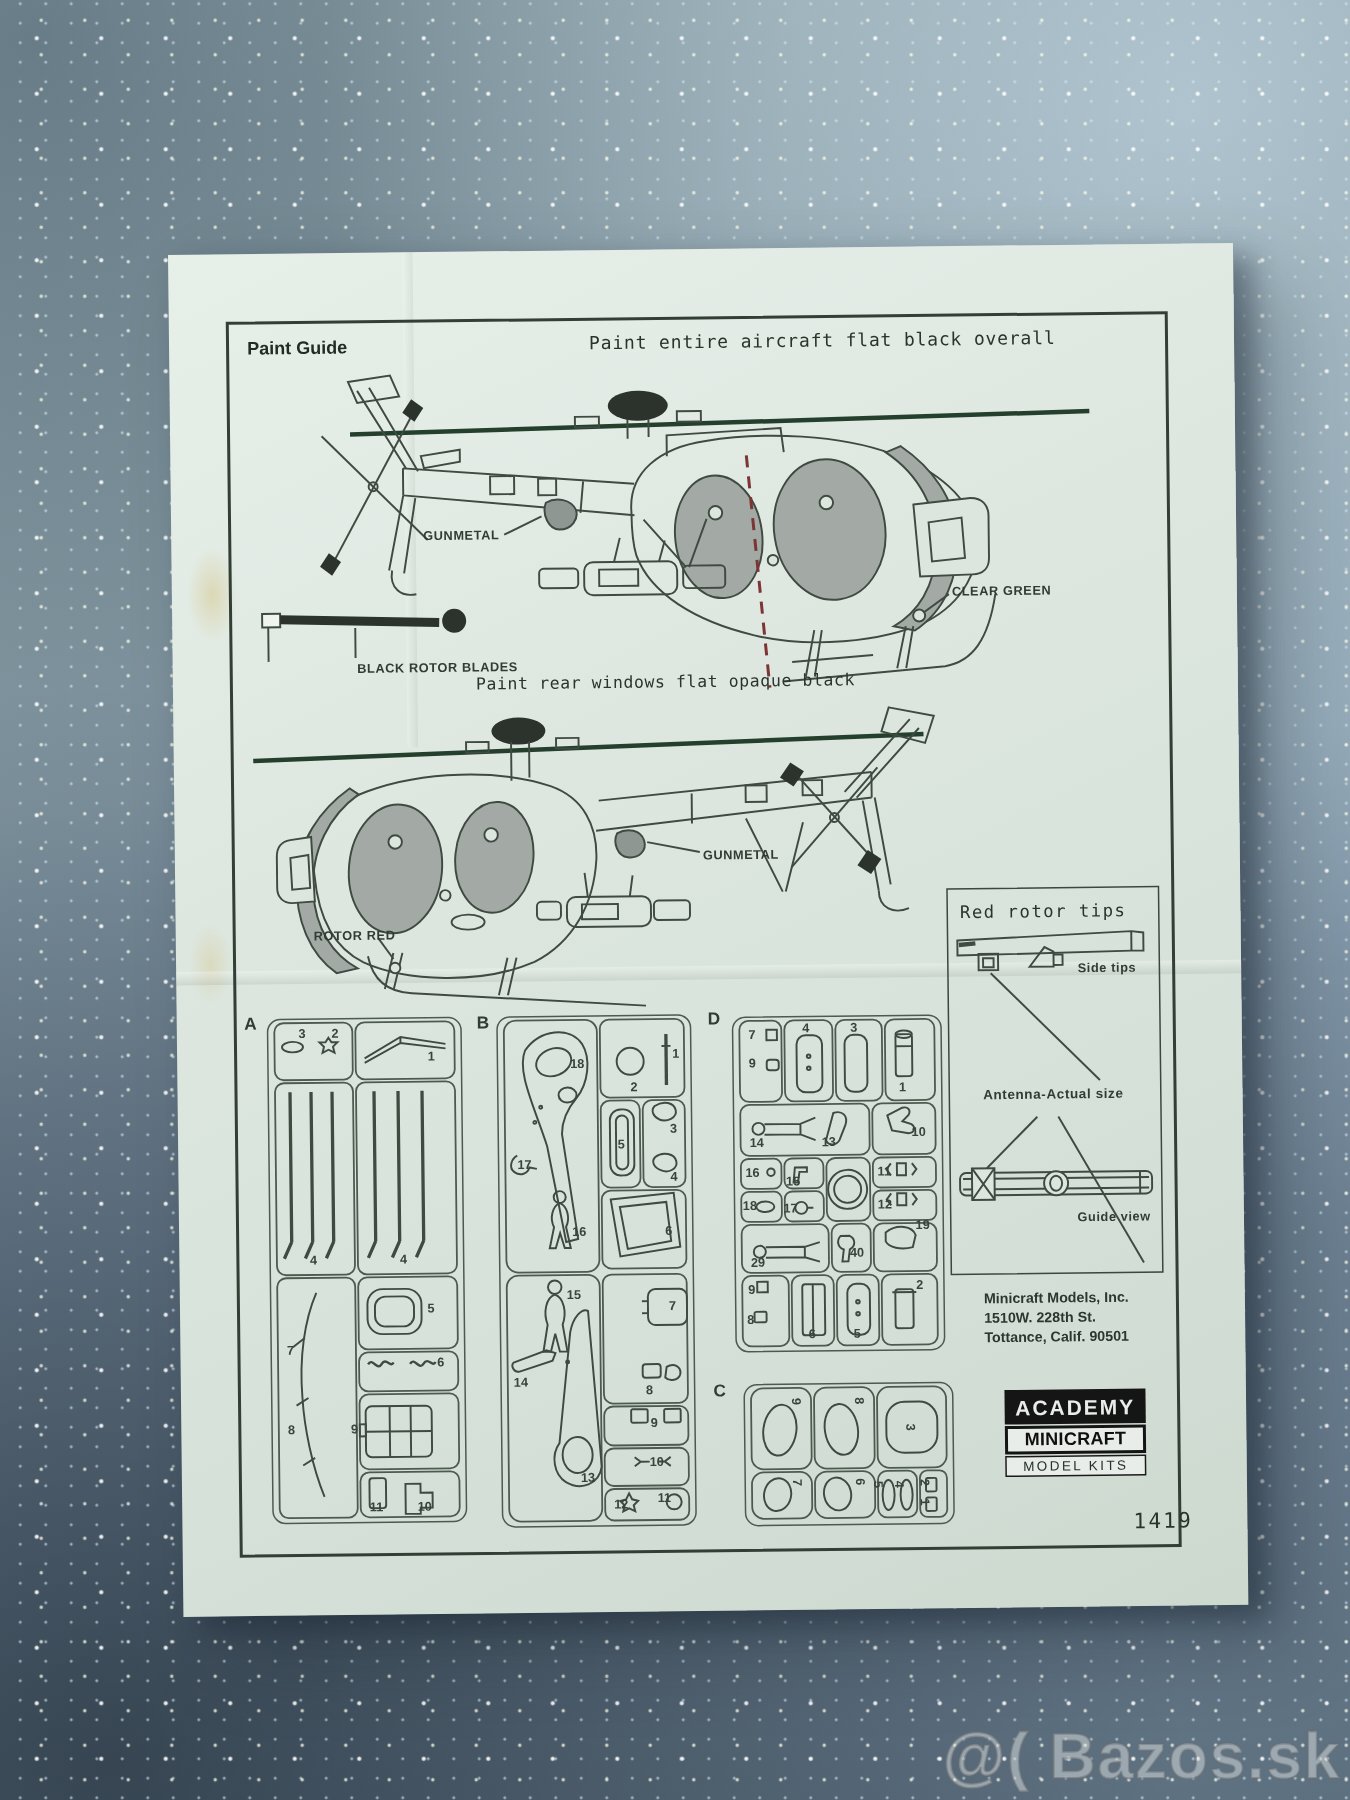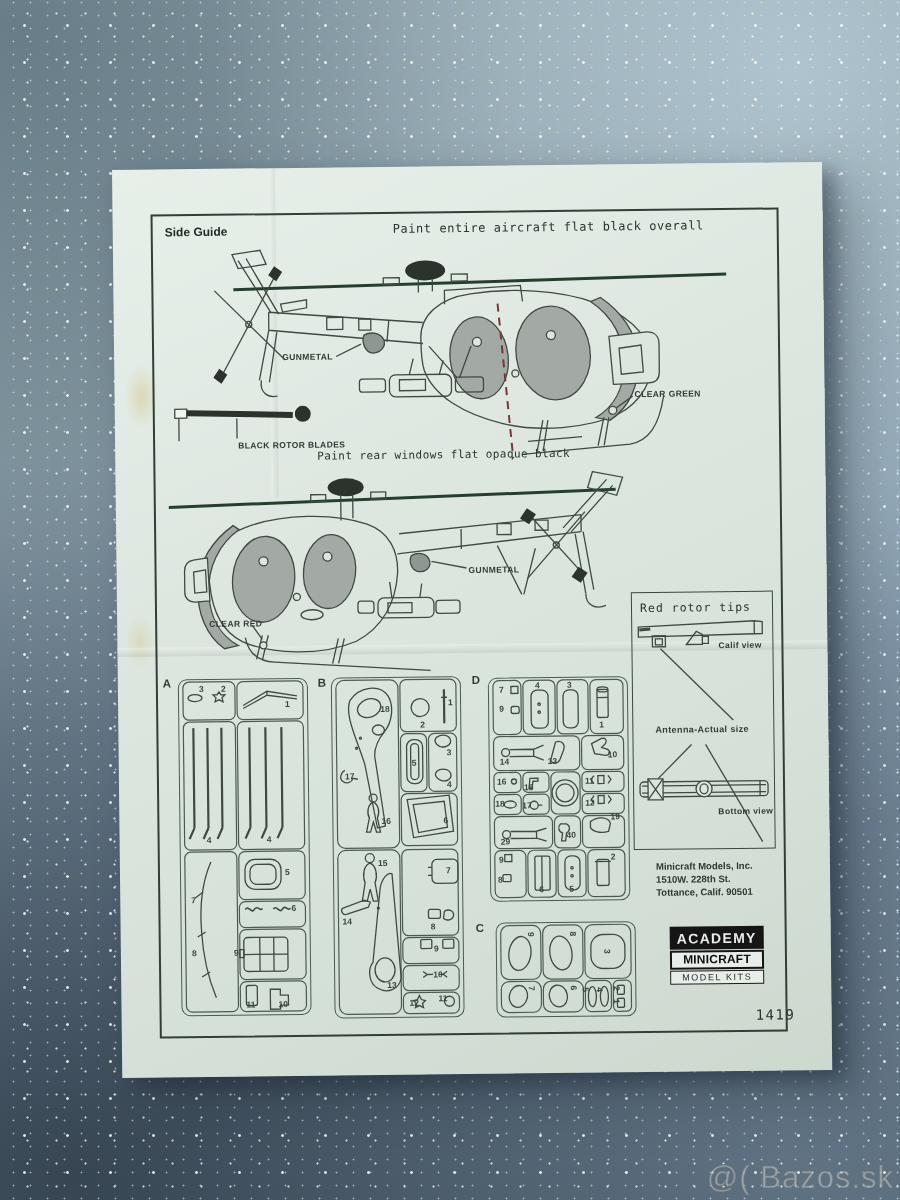--- a/index.html
+++ b/index.html
@@ -48,38 +48,38 @@
   .rbox{position:absolute;left:514px;top:428px;width:140px;height:256px;border:1.5px solid #3c473e;}
   .addr{font-size:9.5px;font-weight:bold;color:#2d372f;line-height:13px;}
   .logo{position:absolute;left:549px;top:763px;width:94px;}
   .logo1{background:#151515;color:#e9ede9;font-size:14px;font-weight:bold;letter-spacing:1.3px;
     text-align:center;height:23px;line-height:24px;}
   .logo2{border:2.5px solid #141414;background:#e9ede9;color:#101010;font-size:12px;font-weight:bold;
     letter-spacing:.2px;text-align:center;height:15px;line-height:15px;margin-top:1px;}
   .logo3{border:1.5px solid #1a1a1a;background:#e9ede9;color:#26302a;font-size:9px;letter-spacing:1.6px;
     text-align:center;height:12px;line-height:12px;margin-top:1px;}
   .kitno{font-size:14px;letter-spacing:1.5px;color:#2a342c;}
-  .watermark{position:absolute;right:6px;bottom:4px;font-size:31px;font-weight:normal;
+  .watermark{position:absolute;right:6px;bottom:4px;font-size:43px;font-weight:bold;
     color:rgba(226,229,229,.48);-webkit-text-stroke:1.5px rgba(105,110,112,.5);letter-spacing:1px;}
   svg .ln{stroke:#3f4a41;stroke-width:1.3;fill:none;}
   svg .cell{stroke:#4d5a4f;stroke-width:1.2;fill:none;}
 </style>
 </head>
 <body>
 
 <div class="sparkle"></div>
 
 <div class="paper">
   <div class="stain" style="left:10px;top:195px;width:34px;height:64px;background:radial-gradient(ellipse,rgba(214,200,142,.55),transparent 70%);"></div>
   <div class="stain" style="left:8px;top:445px;width:30px;height:56px;background:radial-gradient(ellipse,rgba(214,202,150,.45),transparent 70%);"></div>
   <div class="crease-h"></div>
   <div class="crease-v"></div>
   <div class="pborder"></div>
 
-  <span class="t title" style="left:52px;top:56px;">Side Guide</span>
+  <span class="t title" style="left:52px;top:56px;">Paint Guide</span>
   <span class="t mono hdr" style="left:280px;top:55px;">Paint entire aircraft flat black overall</span>
 
   <svg style="position:absolute;left:95px;top:80px;" width="530" height="215" viewBox="0 0 530 215">
     <g class="ln">
       <line x1="25" y1="41" x2="518" y2="31" stroke="#24402d" stroke-width="3"></line>
       <rect x="175" y="31" width="16" height="7"></rect>
         <rect x="243" y="28" width="16" height="7"></rect>
       <ellipse cx="217" cy="24" rx="20" ry="10" fill="#2b332c" stroke="none"></ellipse>
       <path d="M210,33 L210,46 M224,33 L224,45"></path>
       <path d="M236,58 L236,44 L312,40 L314,56"></path>
@@ -175,56 +175,56 @@
       <path d="M230,126 L228,110 M258,126 L260,112"></path>
       <ellipse cx="150" cy="142" rx="11" ry="5"></ellipse>
       <path d="M100,162 L94,186 M106,162 L100,186 M176,166 L170,191 M182,166 L176,191"></path>
       <path d="M268,199 L112,189 C96,188 86,180 83,164"></path>
       <circle cx="101" cy="172" r="3.5" fill="#dce6de"></circle>
       <path d="M305,97 L270,90"></path>
       <path d="M90,152 L100,166"></path>
     </g>
   </svg>
   <span class="t lbl" style="left:352px;top:399px;">GUNMETAL</span>
-  <span class="t lbl" style="left:92px;top:450px;">CLEAR RED</span>
+  <span class="t lbl" style="left:92px;top:450px;">ROTOR RED</span>
 
   <div class="rbox">
     <span class="t mono" style="left:8px;top:8px;font-size:11.5px;letter-spacing:1px;color:#2a342c;">Red rotor tips</span>
     <svg style="position:absolute;left:4px;top:24px;" width="132" height="60" viewBox="0 0 132 60">
       <g class="ln">
         <path d="M2,10 L118,5 L126,6 L126,18 L118,18 L2,20 Z"></path>
         <line x1="118" y1="5" x2="118" y2="18"></line>
         <path d="M3,13 L14,12" stroke-width="3"></path>
         <rect x="16" y="19" width="13" height="11"></rect>
           <rect x="19" y="22" width="7" height="6"></rect>
         <path d="M50,28 L60,15 L66,18 L66,28 Z"></path>
         <path d="M66,20 L72,20 L72,27 L66,27"></path>
       </g>
     </svg>
-    <span class="t lbl" style="left:86px;top:48px;">Calif view</span>
+    <span class="t lbl" style="left:86px;top:48px;">Side tips</span>
     <svg style="position:absolute;left:0;top:0;" width="140" height="256" viewBox="0 0 140 256">
       <g class="ln">
         <path d="M28,56 L100,128"></path>
         <path d="M58,152 L24,186"></path>
         <path d="M72,152 L128,250"></path>
       </g>
     </svg>
     <span class="t lbl" style="left:22px;top:132px;font-size:9px;">Antenna-Actual size</span>
     <svg style="position:absolute;left:4px;top:182px;" width="134" height="32" viewBox="0 0 134 32">
       <g class="ln">
         <rect x="2" y="7" width="128" height="15" rx="4"></rect>
         <path d="M4,11 L128,11 M4,18 L128,18"></path>
         <circle cx="66" cy="14.5" r="8" fill="#dce6de"></circle>
         <ellipse cx="66" cy="14.5" rx="4" ry="5"></ellipse>
         <rect x="10" y="4" width="15" height="21" fill="#dce6de"></rect>
         <path d="M10,4 L25,25 M25,4 L10,25"></path>
         <line x1="122" y1="7" x2="122" y2="22"></line>
       </g>
     </svg>
-    <span class="t lbl" style="left:84px;top:214px;">Bottom view</span>
+    <span class="t lbl" style="left:84px;top:214px;">Guide view</span>
   </div>
 
   <span class="t letter" style="left:45px;top:508px;">A</span>
   <div class="sprue" style="left:60px;top:510px;width:128px;height:335px;">
     <svg width="128" height="335" viewBox="0 0 128 335">
       <g class="cell">
         <rect x="4" y="2" width="52" height="38" rx="6"></rect>
           <rect x="58" y="2" width="66" height="38" rx="6"></rect>
         <rect x="4" y="42" width="52" height="128" rx="6"></rect>
           <rect x="58" y="42" width="66" height="128" rx="6"></rect>

